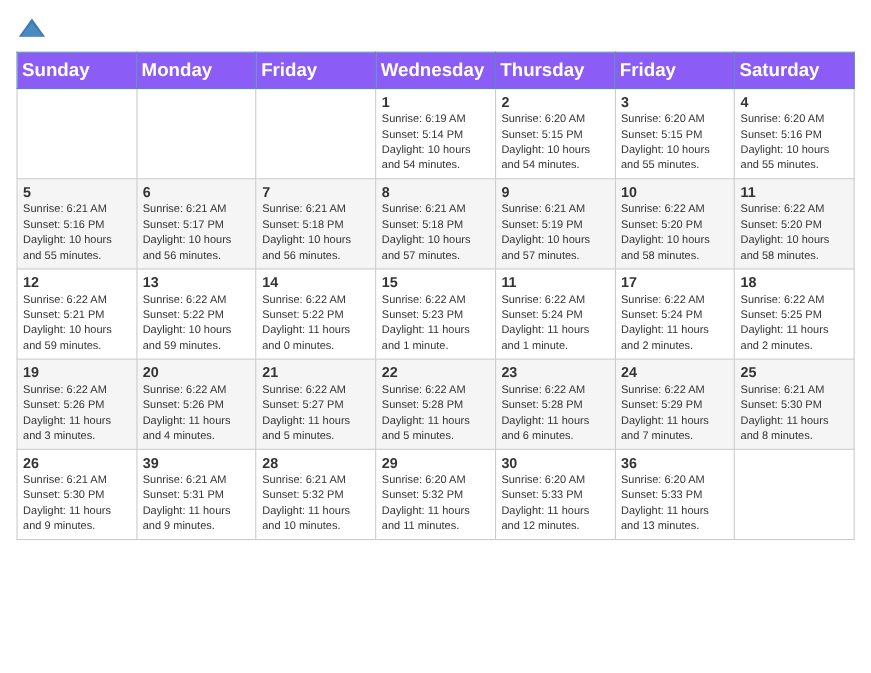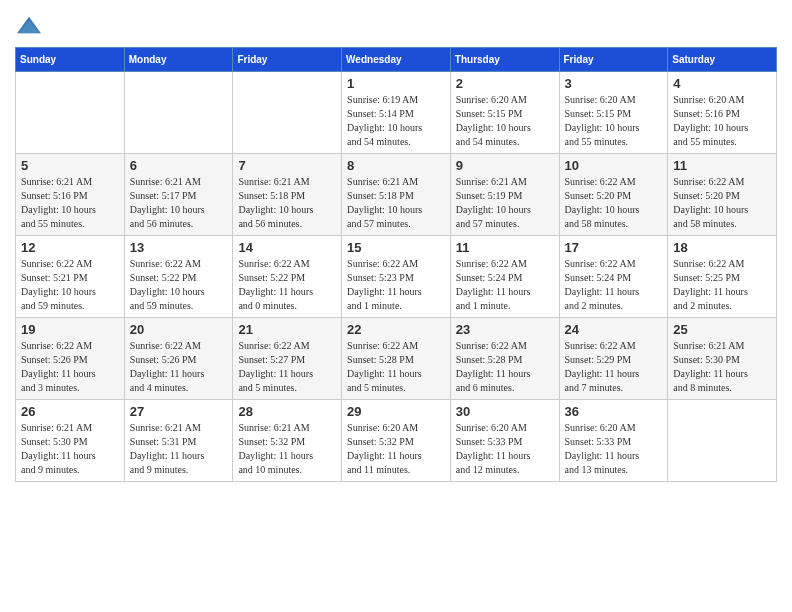--- a/index.html
+++ b/index.html
@@ -46,23 +46,23 @@
     .title-location {
       font-size: 16px;
       color: #555;
     }
     table {
       width: 100%;
       border-collapse: collapse;
       table-layout: fixed;
     }
     thead tr th {
-      background-color: #1d4ed8;
+      background-color: #8b5cf6;
       color: #fff;
-      font-size: 10px;
+      font-size: 17px;
       padding: 6px 4px;
       text-align: left;
       border: 1px solid #5588bb;
     }
     tbody tr td {
       border: 1px solid #ccc;
       vertical-align: top;
       padding: 4px 5px;
       height: 80px;
       background: #fff;
@@ -75,21 +75,20 @@
     .day-num {
       font-size: 13px;
       font-weight: bold;
       display: block;
       margin-bottom: 2px;
     }
     .day-info {
       font-size: 10px;
       color: #333;
       line-height: 1.4;
-      font-family: Liberation Serif, serif;
     }
     .empty {
       background: #fff !important;
     }
   </style>
 </head>
 <body>
 
 <div class="header">
   <div class="logo">
@@ -309,21 +308,21 @@
       </tr>
       <tr>
         <td>
           <span class="day-num">26</span>
           <div class="day-info" style="white-space: pre-line;">Sunrise: 6:21 AM
 Sunset: 5:30 PM
 Daylight: 11 hours
 and 9 minutes.</div>
         </td>
         <td>
-          <span class="day-num">27</span>
+          <span class="day-num">39</span>
           <div class="day-info" style="white-space: pre-line;">Sunrise: 6:21 AM
 Sunset: 5:31 PM
 Daylight: 11 hours
 and 9 minutes.</div>
         </td>
         <td>
           <span class="day-num">28</span>
           <div class="day-info" style="white-space: pre-line;">Sunrise: 6:21 AM
 Sunset: 5:32 PM
 Daylight: 11 hours

